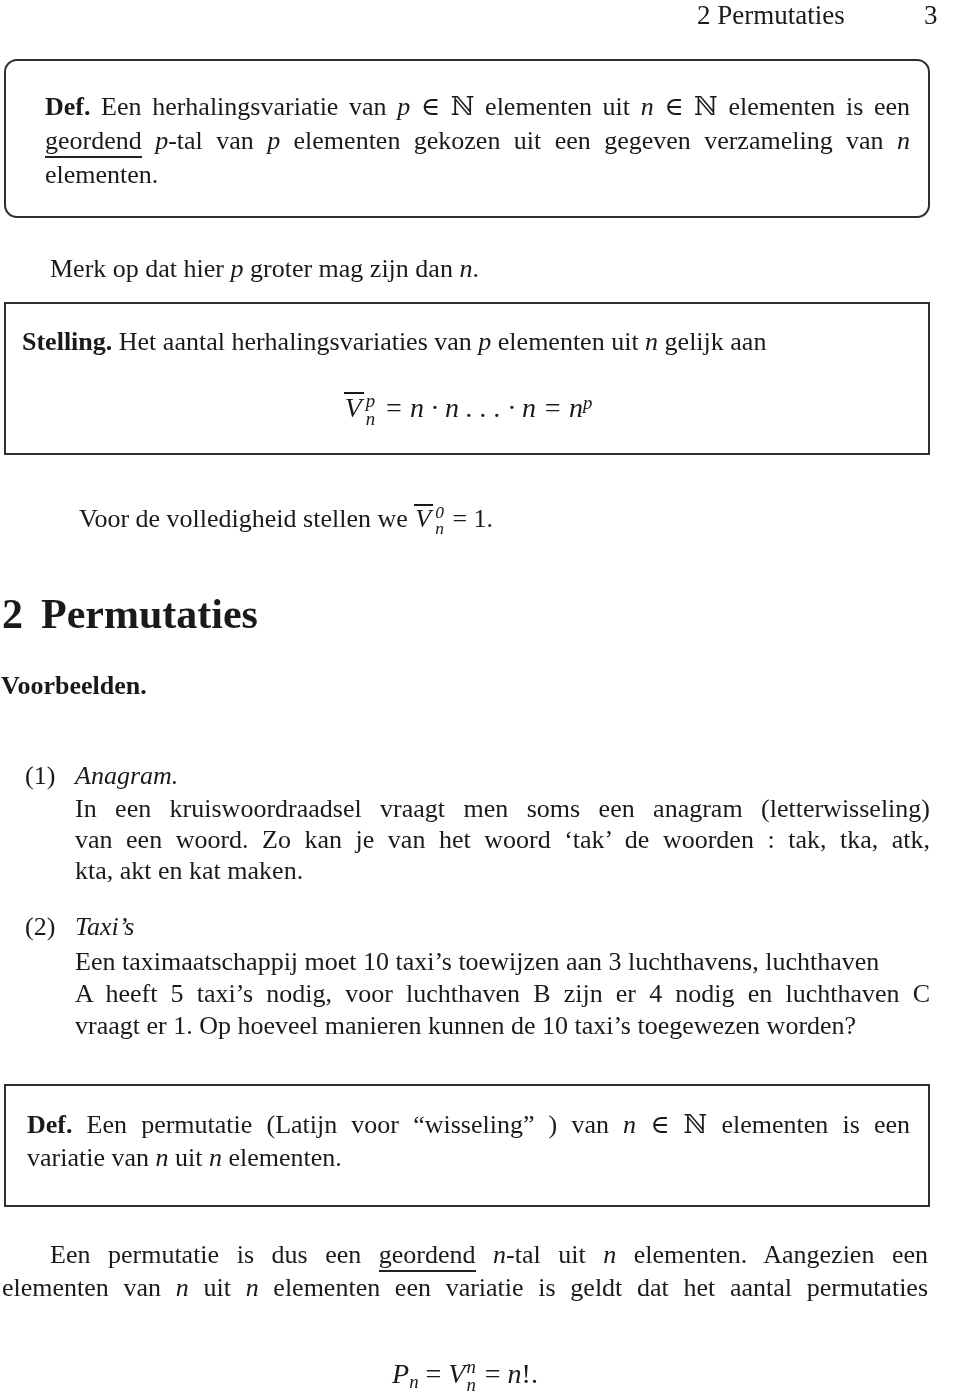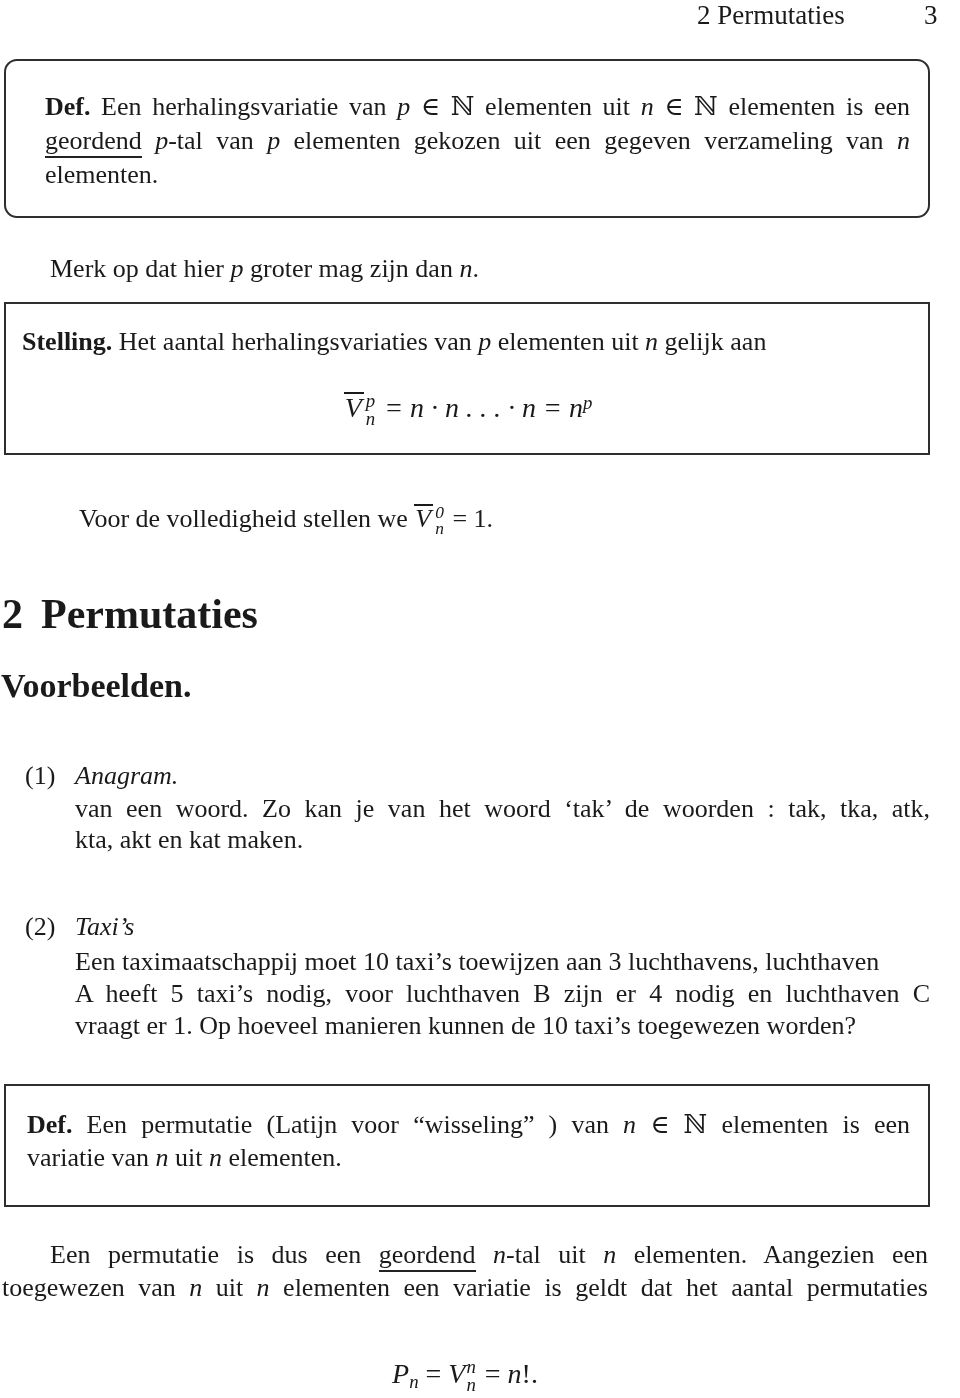--- a/index.html
+++ b/index.html
@@ -25,21 +25,21 @@
   .box2 { top:302px; height:153px; padding:21px 14px 0 16px; }
   .box2 .line { line-height:34px; }
   .box3 { top:1084px; height:123px; padding:22px 18px 0 21px; }
   .box3 .line { line-height:33px; }
 
   .note { top:253px; left:50px; line-height:32px; }
   .completeness { top:501px; left:50px; line-height:36px;margin-left:29px; }
 
   .section-h { top:592px; left:2px; font-size:42px; font-weight:bold; line-height:44px; white-space:nowrap; }
   .section-h .num { margin-right:18px; }
-  .examples-h { top:669px; left:1px; font-size:34px; font-weight:bold; line-height:34px; }
+  .examples-h { top:669px; left:1px; font-size:26px; font-weight:bold; line-height:34px; }
 
   .item-label { line-height:31px; }
   .item-title { line-height:31px; font-style:italic; }
   .i1-label { top:760px; left:25px; }
   .i1-title { top:760px; left:75px; }
   .i1-body { top:793px; left:75px; width:855px; }
   .i1-body .line { line-height:31px; }
   .i2-label { top:911px; left:25px; }
   .i2-title { top:911px; left:75px; }
   .i2-body { top:946px; left:75px; width:855px; }
@@ -86,35 +86,36 @@
 
   <div class="abs completeness line"><span>Voor de volledigheid stellen we </span><span class="vbar">V</span><span class="ss"><span>0</span><span>n</span></span><span> = 1.</span></div>
 
   <div class="abs section-h"><span class="num">2</span><span>Permutaties</span></div>
 
   <div class="abs examples-h">Voorbeelden.</div>
 
   <div class="abs item-label i1-label">(1)</div>
   <div class="abs item-title i1-title">Anagram.</div>
   <div class="abs i1-body">
+    <div class="line j">In een kruiswoordraadsel vraagt men soms een anagram (letterwisseling)</div>
     <div class="line j">van een woord. Zo kan je van het woord ‘tak’ de woorden : tak, tka, atk,</div>
     <div class="line">kta, akt en kat maken.</div>
   </div>
 
   <div class="abs item-label i2-label">(2)</div>
   <div class="abs item-title i2-title">Taxi’s</div>
   <div class="abs i2-body">
     <div class="line">Een taximaatschappij moet 10 taxi’s toewijzen aan 3 luchthavens, luchthaven</div>
     <div class="line j">A heeft 5 taxi’s nodig, voor luchthaven B zijn er 4 nodig en luchthaven C</div>
     <div class="line">vraagt er 1. Op hoeveel manieren kunnen de 10 taxi’s toegewezen worden?</div>
   </div>
 
   <div class="box box3">
     <div class="line j"><span class="term">Def.</span><span> Een permutatie (Latijn voor “wisseling” ) van </span><span class="it">n</span><span> ∈ ℕ elementen is een</span></div>
     <div class="line"><span>variatie van </span><span class="it">n</span><span> uit </span><span class="it">n</span><span> elementen.</span></div>
   </div>
 
   <div class="abs closing-l1 line j"><span>Een permutatie is dus een </span><span class="ul">geordend</span><span> </span><span class="it">n</span><span>-tal uit </span><span class="it">n</span><span> elementen. Aangezien een</span></div>
-  <div class="abs closing-l2 line j"><span>toegewezen van </span><span class="it">n</span><span> uit </span><span class="it">n</span><span> elementen een variatie is geldt dat het aantal permutaties</span></div>
+  <div class="abs closing-l2 line j"><span>elementen van </span><span class="it">n</span><span> uit </span><span class="it">n</span><span> elementen een variatie is geldt dat het aantal permutaties</span></div>
 
   <div class="abs final-formula"><span class="it">P</span><span class="msub">n</span><span> = </span><span class="it">V</span><span class="ss"><span>n</span><span>n</span></span><span> = </span><span class="it">n</span><span>!.</span></div>
 
 </div>
 
 </body></html>

